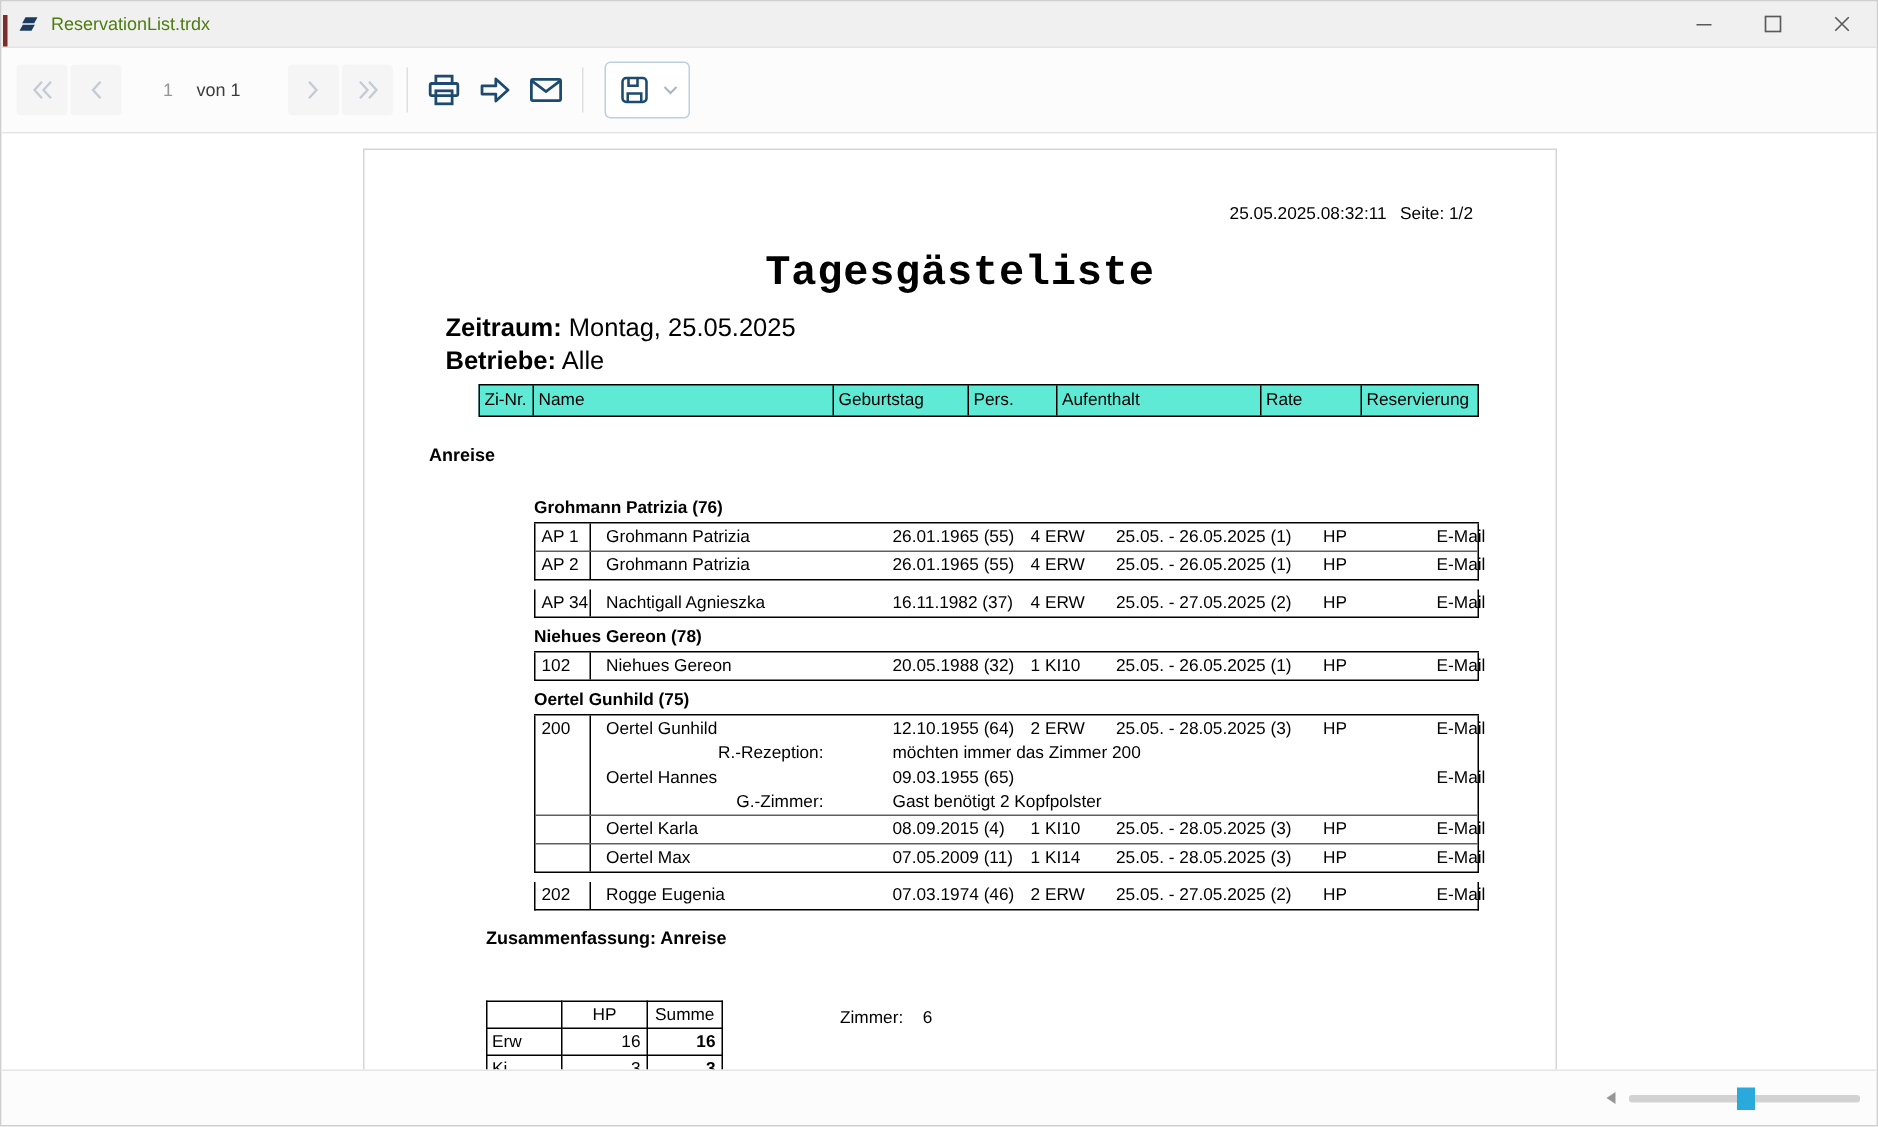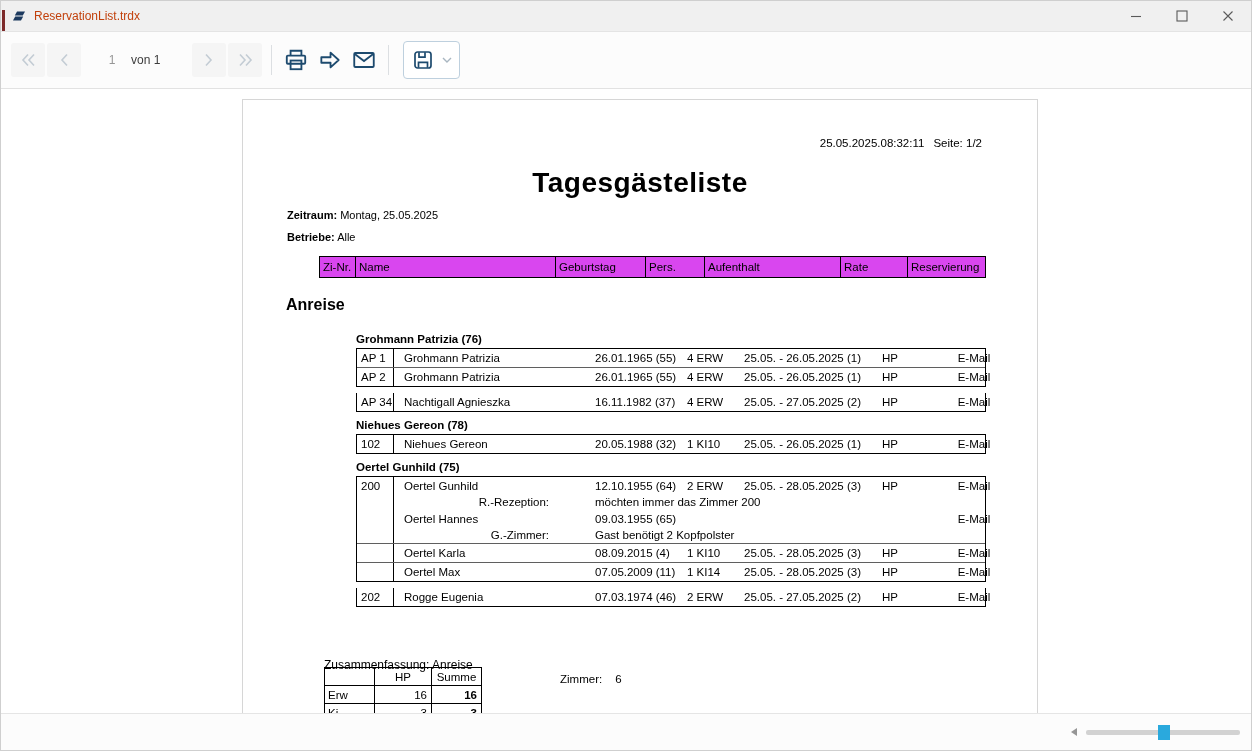--- a/index.html
+++ b/index.html
@@ -3,52 +3,52 @@
 <meta charset="utf-8">
 <style>
   html,body{margin:0;padding:0;background:#e8e8e8;}
   .window{position:relative;width:1252px;height:751px;box-sizing:border-box;border:1px solid #cfcfcf;
     background:#fff;font-family:"Liberation Sans",sans-serif;overflow:hidden;}
 
   
   .titlebar{height:30px;background:#f0f0f0;border-bottom:1px solid #e4e4e4;display:flex;align-items:center;position:relative;}
   .red-strip{position:absolute;left:1px;top:9px;width:3px;height:21px;background:#7d2b2b;}
   .app-icon{margin-left:11px;display:flex;align-items:center;}
-  .title-text{margin-left:8px;font-size:12px;color:#c2410c;}
+  .title-text{margin-left:8px;font-size:12px;color:#4d7c0f;}
   .win-controls{margin-left:auto;display:flex;height:100%;}
   .win-btn{width:46px;display:flex;align-items:center;justify-content:center;cursor:default;}
 
   
   .toolbar{height:57px;background:#fcfcfc;border-bottom:1px solid #e2e2e2;display:flex;align-items:center;
     padding-left:10px;box-sizing:border-box;}
   .navbtn{width:34px;height:34px;border-radius:3px;background:#f5f5f5;display:flex;align-items:center;justify-content:center;margin-right:2px;}
   .pagebox{width:30px;margin-left:14px;text-align:center;font-size:12px;color:#969696;}
   .pages-label{font-size:12px;color:#3d3d3d;margin:0 32px 0 4px;}
   .tsep{width:1px;height:30px;background:#dcdfe2;margin:0 7px;}
   .iconbtn{width:34px;height:38px;display:flex;align-items:center;justify-content:center;}
   .savegrp{display:flex;align-items:center;border:1px solid #bed0de;border-radius:4px;height:36px;padding:0 7px;background:#fff;margin-left:7px;}
   .savegrp .chev{margin-left:7px;display:flex;align-items:center;}
 
   
   .preview{position:absolute;top:88px;left:0;right:0;height:626px;background:#fff;overflow:hidden;}
   .page{position:absolute;left:241px;top:10px;width:796px;height:1100px;background:#fff;border:1px solid #d6d6d6;box-sizing:border-box;color:#000;}
 
   .rpt-datetime{position:absolute;top:37px;right:55px;font-size:11.5px;white-space:nowrap;}
   .rpt-datetime .pginfo{margin-left:9px;}
-  .rpt-title{position:absolute;top:67px;left:0;width:100%;text-align:center;font-size:28px;font-weight:bold;letter-spacing:.5px;}
-  .rpt-meta{position:absolute;left:44px;font-size:11px;}
+  .rpt-title{position:absolute;top:67px;left:0;width:100%;text-align:center;font-size:28px;font-weight:bold;letter-spacing:.5px;font-family:Liberation Mono, monospace;}
+  .rpt-meta{position:absolute;left:54px;font-size:17px;}
   .rpt-meta b{font-weight:bold;}
   .m1{top:109px}.m2{top:131px}
 
   .hdr-table{position:absolute;top:156px;left:76px;width:667px;height:22px;display:flex;border:1px solid #000;
-    box-sizing:border-box;background:#d946ef;}
+    box-sizing:border-box;background:#5eead4;}
   .hcell{border-right:1px solid #000;box-sizing:border-box;font-size:11.5px;line-height:20px;padding-left:3px;overflow:hidden;white-space:nowrap;}
   .w0{width:36px}.w1{width:200px}.w2{width:90px}.w3{width:59px}.w4{width:136px}.w5{width:67px}.w6{flex:1;border-right:none}
 
-  .section-title{position:absolute;top:196px;left:43px;font-size:16px;font-weight:bold;}
+  .section-title{position:absolute;top:196px;left:43px;font-size:12px;font-weight:bold;}
 
   .groups{position:absolute;top:232px;left:76px;width:667px;}
   .group{margin-bottom:6px;padding-left:37px;}
   .glabel{font-size:11.5px;font-weight:bold;border-bottom:1px solid #000;height:15px;line-height:14px;padding-bottom:1px;white-space:nowrap;}
   .gtable{border:1px solid #000;border-top:none;position:relative;}
   .gtable::before{content:"";position:absolute;left:36px;top:0;bottom:0;width:1px;background:#000;}
   .rrow{position:relative;height:18px;}
   .rrow.note{height:15px;}
   .rrow.sep{border-bottom:1px solid #5f5f5f;}
   .cl{position:absolute;font-size:11.5px;line-height:18px;white-space:nowrap;}
@@ -56,21 +56,21 @@
   .cl.zi{left:4px}
   .cl.name{left:47px}
   .cl.geb{left:238px}
   .cl.pers{left:330px}
   .cl.auf{left:387px}
   .cl.rate{left:525px}
   .cl.res{left:574px;width:86px;text-align:center}
   .cl.nlabel{left:60px;width:132px;text-align:right}
   .cl.ntext{left:238px}
 
-  .sum-title{position:absolute;top:558px;left:81px;font-size:12px;font-weight:normal;}
+  .sum-title{position:absolute;top:518px;left:81px;font-size:12px;font-weight:bold;}
   .sum-table{position:absolute;top:567px;left:81px;border-collapse:collapse;font-size:11.5px;}
   .sum-table td{border:1px solid #000;height:18px;padding:0 3px;box-sizing:border-box;}
   .sum-table .c0{width:50px;text-align:left;}
   .sum-table .c1{width:57px;text-align:center;}
   .sum-table .c2{width:50px;text-align:center;}
   .sum-table .num{text-align:right;padding-right:4px;padding-left:32px;}
   .sum-table .bold{font-weight:bold;}
   .zimmer{position:absolute;top:573px;left:317px;font-size:11.5px;}
   .zimmer .zval{margin-left:13px;}
 

